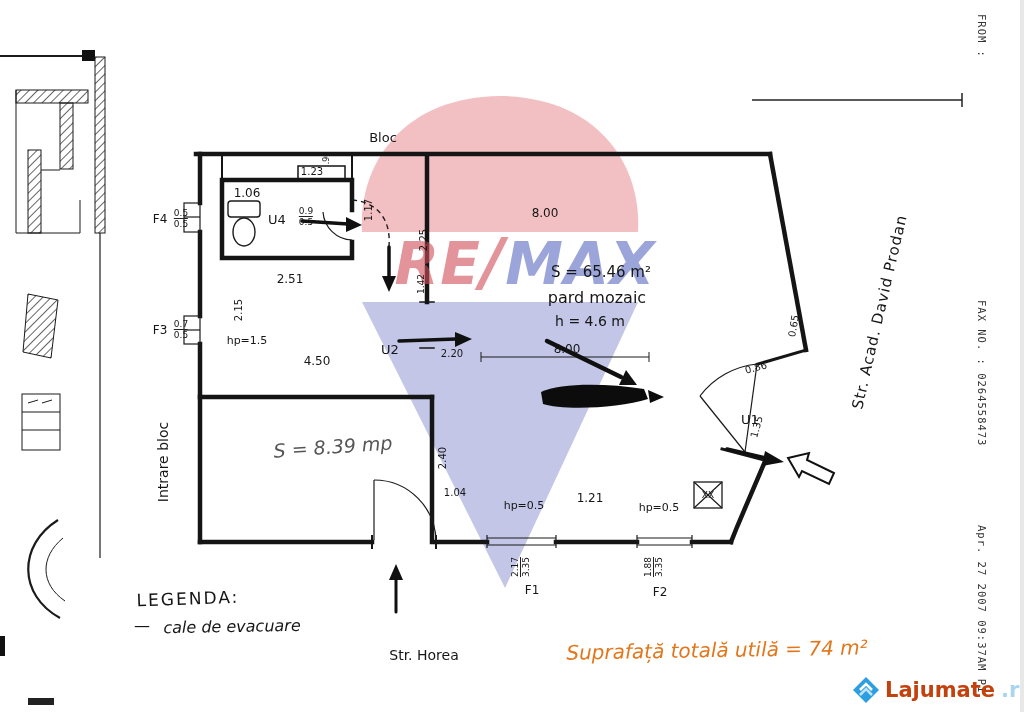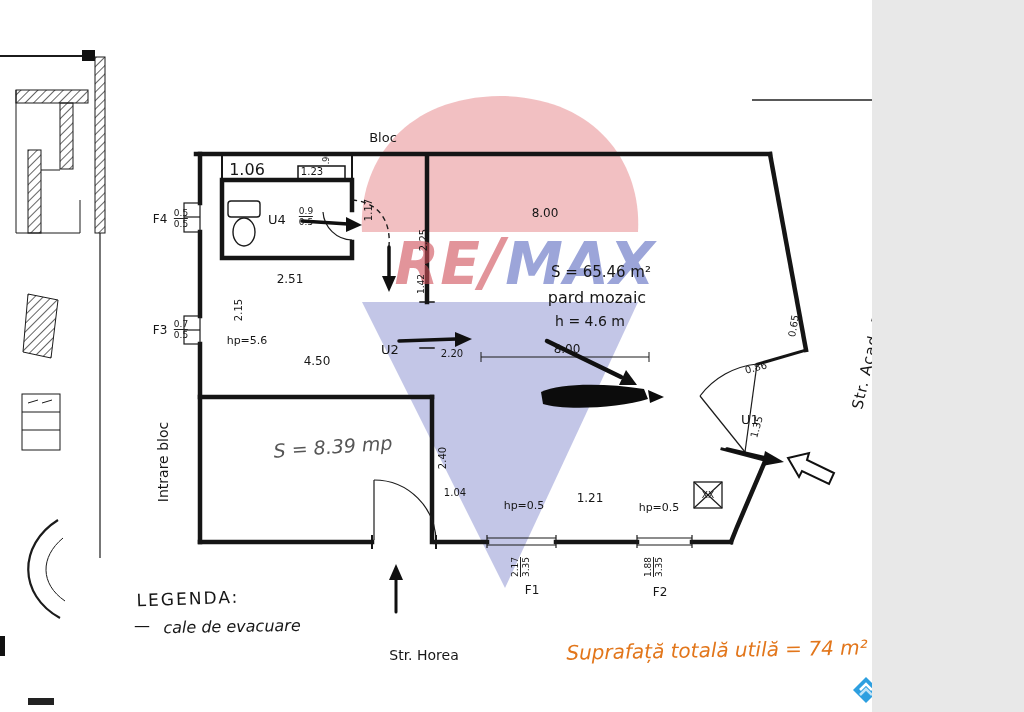--- a/index.html
+++ b/index.html
@@ -1,16 +1,16 @@
 <!DOCTYPE html>
 <html><head>
 <meta charset="utf-8">
 <style>
   html,body{margin:0;padding:0;background:#e8e8e8;}
-  .page{position:relative;width:872px;height:712px;background:#fff;overflow:hidden;
+  .page{position:relative;width:1020px;height:712px;background:#fff;overflow:hidden;
         font-family:"DejaVu Sans",sans-serif;text-decoration:underline;}
   svg.layer{position:absolute;left:0;top:0;z-index:1;}
   .lbl{position:absolute;z-index:4;color:#161616;line-height:1;white-space:nowrap;
        transform:translate(-50%,-50%);}
   .frac{display:flex;flex-direction:column;align-items:center;font-size:9px;z-index:4;}
   .frac .fb{border-top:1px solid #222;padding-top:1px;}
   .remax-text{position:absolute;left:500px;top:262px;z-index:3;transform:translate(-50%,-50%);
        font-style:italic;font-weight:bold;font-size:58px;letter-spacing:1px;opacity:.6;
        font-family:"DejaVu Sans",sans-serif;pointer-events:none;margin-left:25px;}
   .remax-text .re,.remax-text .slash{color:#cf4e58;}
@@ -167,21 +167,21 @@
       <g>
         <line x1="396" y1="612" x2="396" y2="578" stroke-width="3"></line>
         <polygon points="396,564 389,580 403,580" stroke="none"></polygon>
       </g>
       <polygon fill="#fff" stroke="#111" stroke-width="2" points="788,458 809,453 807,460 834,473 829,484 802,471 799,477"></polygon>
     </g>
   </svg>
 
   <div class="lbl" style="left:383px;top:137px;font-size:13px;">Bloc</div>
 
-  <div class="lbl" style="left:247px;top:170px;font-size:16px;">1.06</div>
+  <div class="lbl" style="left:247px;top:193px;font-size:12px;">1.06</div>
   <div class="lbl" style="left:312px;top:172px;font-size:10px;">1.23</div>
   <div class="lbl" style="left:327px;top:158px;font-size:8px;transform:translate(-50%,-50%) rotate(-90deg);">.90</div>
 
   <div class="lbl" style="left:160px;top:219px;font-size:12px;">F4</div>
   <div class="lbl frac" style="left:181px;top:219px;">
     <span>0.5</span>
     <span class="fb">0.5</span>
   </div>
 
   <div class="lbl" style="left:277px;top:219px;font-size:13px;">U4</div>
@@ -199,21 +199,21 @@
   <div class="lbl" style="left:601px;top:272px;font-size:15px;">S = 65.46 m²</div>
   <div class="lbl" style="left:597px;top:298px;font-size:16px;">pard mozaic</div>
   <div class="lbl" style="left:590px;top:321px;font-size:14px;">h = 4.6 m</div>
 
   <div class="lbl" style="left:160px;top:330px;font-size:12px;">F3</div>
   <div class="lbl frac" style="left:181px;top:330px;">
     <span>0.7</span>
     <span class="fb">0.5</span>
   </div>
   <div class="lbl" style="left:239px;top:310px;font-size:10px;transform:translate(-50%,-50%) rotate(-90deg);">2.15</div>
-  <div class="lbl" style="left:247px;top:340px;font-size:11px;">hp=5.6</div>
+  <div class="lbl" style="left:247px;top:340px;font-size:11px;">hp=1.5</div>
 
   <div class="lbl" style="left:317px;top:361px;font-size:12px;">4.50</div>
   <div class="lbl" style="left:390px;top:349px;font-size:13px;">U2</div>
   <div class="lbl" style="left:452px;top:354px;font-size:10px;">2.20</div>
   <div class="lbl" style="left:567px;top:349px;font-size:12px;">8.00</div>
 
   <div class="lbl" style="left:794px;top:326px;font-size:10px;transform:translate(-50%,-50%) rotate(-80deg);">0.65</div>
   <div class="lbl" style="left:756px;top:368px;font-size:10px;transform:translate(-50%,-50%) rotate(-15deg);">0.86</div>
   <div class="lbl" style="left:750px;top:419px;font-size:13px;">U1</div>
   <div class="lbl" style="left:757px;top:427px;font-size:10px;transform:translate(-50%,-50%) rotate(-75deg);">1.35</div>

